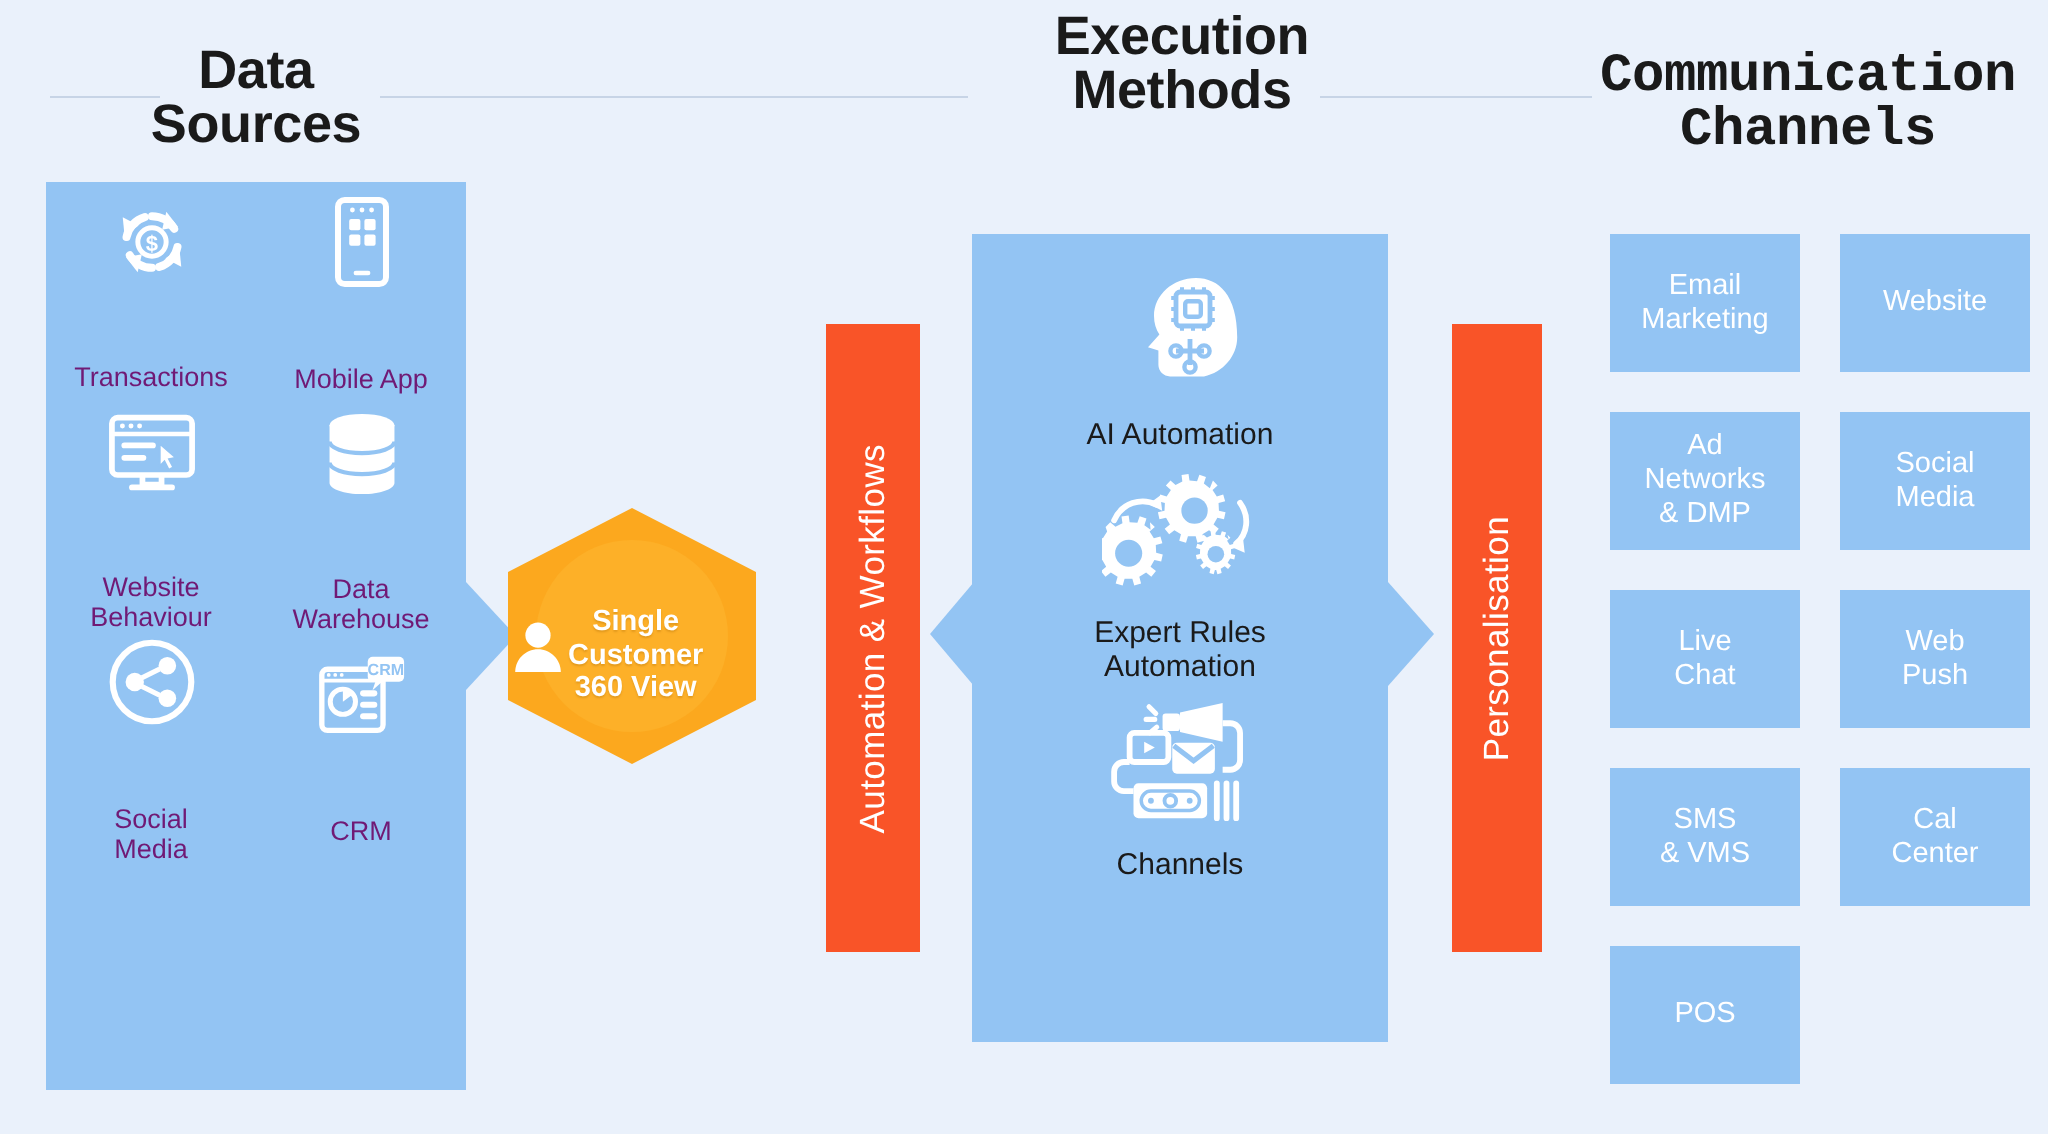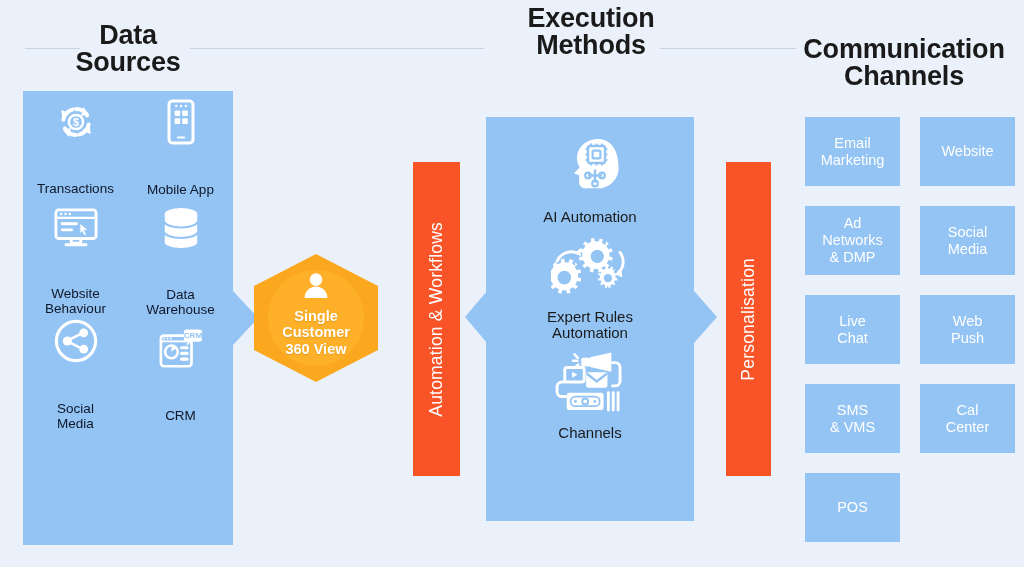--- a/index.html
+++ b/index.html
@@ -18,21 +18,21 @@
     text-align:center;
     font-weight:bold;
     color:#1a1a1a;
     font-size:27px;
     line-height:1.0;
     letter-spacing:-0.2px;
     white-space:pre-line;
   }
   #title-data{left:28px;top:22px;width:200px;}
   #title-exec{left:488px;top:5px;width:206px;}
-  #title-comm{left:800px;top:36px;width:208px;}
+  #title-comm{left:800px;top:26px;width:208px;font-family:Liberation Mono, monospace;}
 
   .rule{
     position:absolute;height:1px;background:#c7d4e6;
   }
   #rule-1{left:25px;top:48px;width:55px;}
   #rule-2{left:190px;top:48px;width:294px;}
   #rule-3{left:660px;top:48px;width:136px;}
 
   
   #data-panel{
@@ -48,40 +48,40 @@
   }
   .src-grid{
     position:absolute;left:0;top:0;width:210px;height:454px;
     display:grid;grid-template-columns:1fr 1fr;grid-template-rows:repeat(4,1fr);
   }
   .src-cell{
     display:flex;flex-direction:column;align-items:center;justify-content:center;
     gap:5px;
   }
   .src-label{
-    font-size:13.5px;color:#0f172a;text-align:center;line-height:1.12;
+    font-size:13.5px;color:#701a75;text-align:center;line-height:1.12;
     white-space:pre-line;font-weight:400;margin-top:28px;
   }
   .ico{display:block;}
 
   
   #hex-wrap{position:absolute;left:254px;top:254px;width:124px;height:128px;}
   #hex{
     position:absolute;left:0;top:0;width:124px;height:128px;
     background:#fca81e;
     clip-path:polygon(50% 0%,100% 25%,100% 75%,50% 100%,0% 75%,0% 25%);
   }
   #hex-ring{
     position:absolute;left:14px;top:16px;width:96px;height:96px;
     border-radius:50%;
     background:#fdb028;
   }
   #hex-inner{
     position:absolute;left:0;top:0;width:124px;height:128px;
-    display:flex;flex-direction:column;align-items:center;justify-content:flex-start;
+    display:flex;flex-direction:row;align-items:center;justify-content:flex-start;
     padding-top:17px;box-sizing:border-box;
   }
   #hex-text{
     margin-top:3px;
     font-size:14.5px;font-weight:bold;color:#ffffff;text-align:center;
     line-height:1.13;white-space:pre-line;
     text-shadow:0 1px 1px rgba(150,90,0,.25);
   }
 
   

